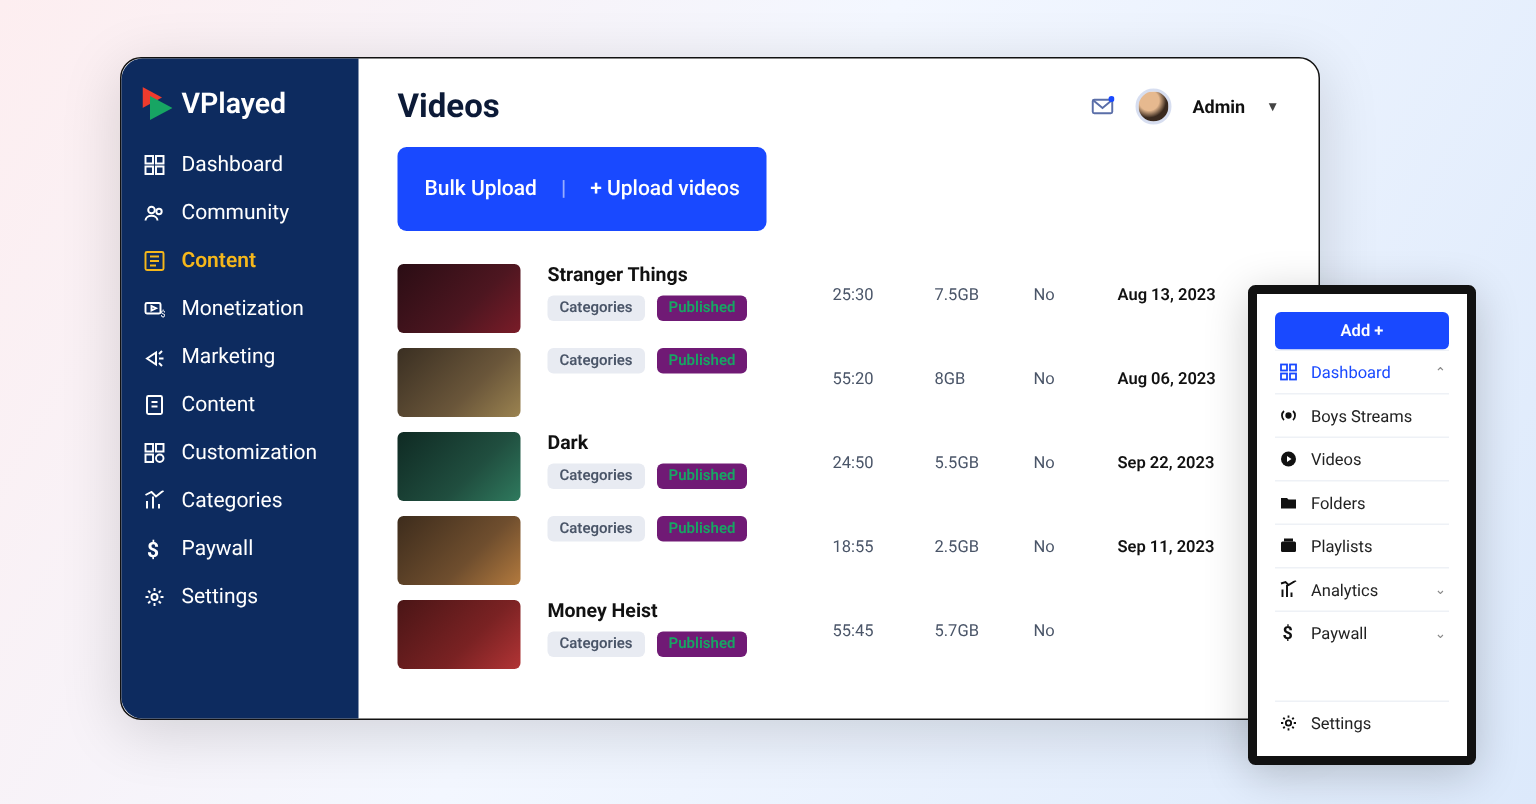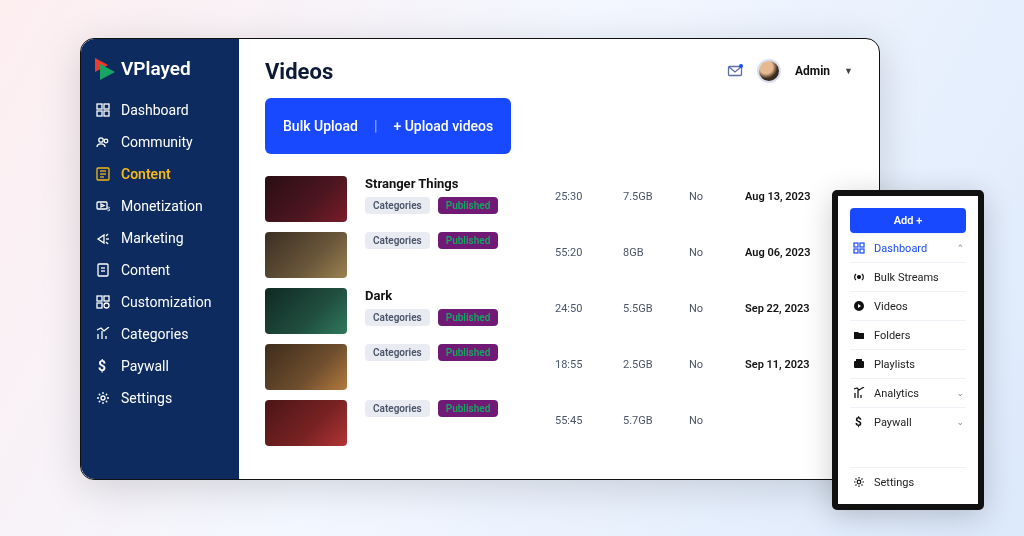--- a/index.html
+++ b/index.html
@@ -249,20 +249,21 @@
             </div>
         </div>
         <div class="cell">18:55</div>
         <div class="cell">2.5GB</div>
         <div class="cell">No</div>
         <div class="cell date">Sep 11, 2023</div>
       </div>
       <div class="row">
         <div class="thumb t4"></div>
         <div class="meta">
+          <div class="vtitle">Money Heist</div>
           <div class="tag-row">
               <span class="tag">Categories</span>
               <span class="tag pub">Published</span>
             </div>
         </div>
         <div class="cell">55:45</div>
         <div class="cell">5.7GB</div>
         <div class="cell">No</div>
       </div>
     </div>
@@ -284,21 +285,21 @@
     <span>Dashboard</span>
     <span class="m-car">⌃</span>
   </div>
   <div class="m-item">
     <span class="mic">
         <svg width="12" height="12" viewBox="0 0 12 12" fill="none" stroke="#111" stroke-width="1.2">
           <circle cx="6" cy="6" r="1.5" fill="#111"></circle>
           <path d="M3 3a4 4 0 000 6M9 3a4 4 0 010 6"></path>
         </svg>
       </span>
-    <span>Bulk Streams</span>
+    <span>Boys Streams</span>
   </div>
   <div class="m-item">
     <span class="mic">
         <svg width="12" height="12" viewBox="0 0 12 12">
           <circle cx="6" cy="6" r="5" fill="#111"></circle>
           <polygon points="5,4 5,8 8,6" fill="#fff"></polygon>
         </svg>
       </span>
     <span>Videos</span>
   </div>

